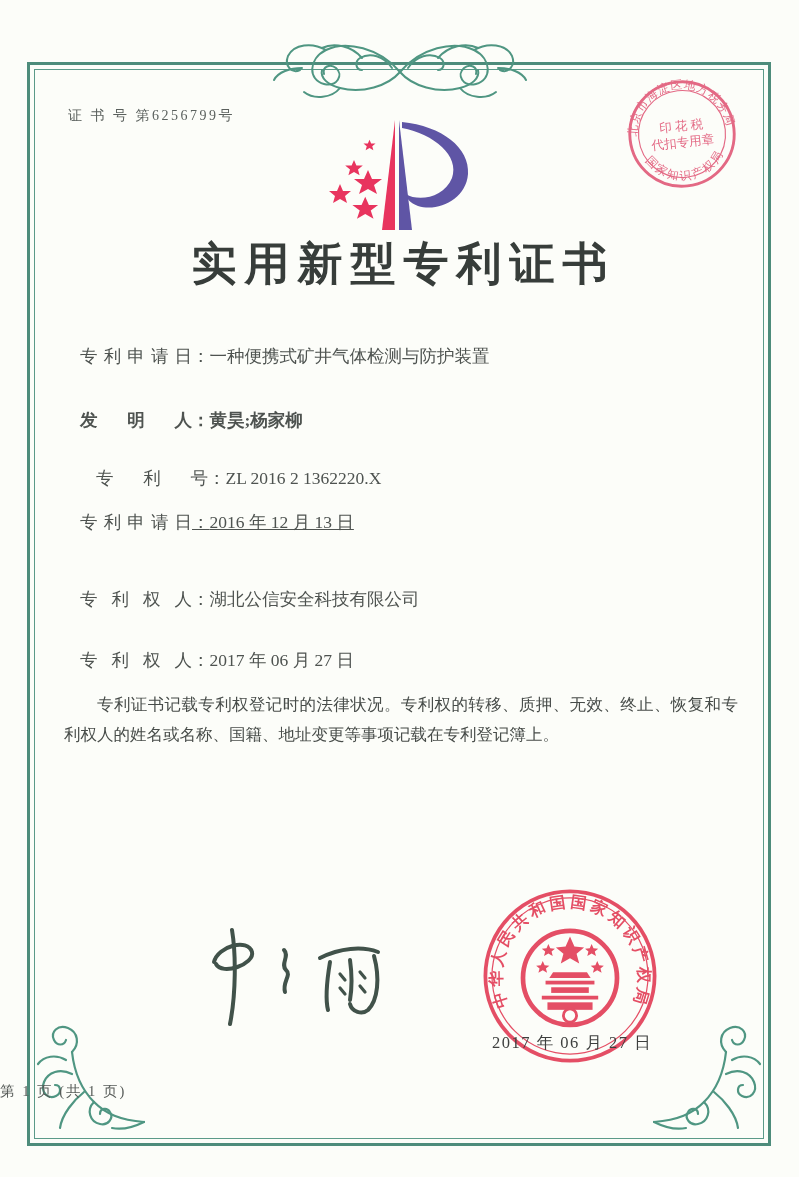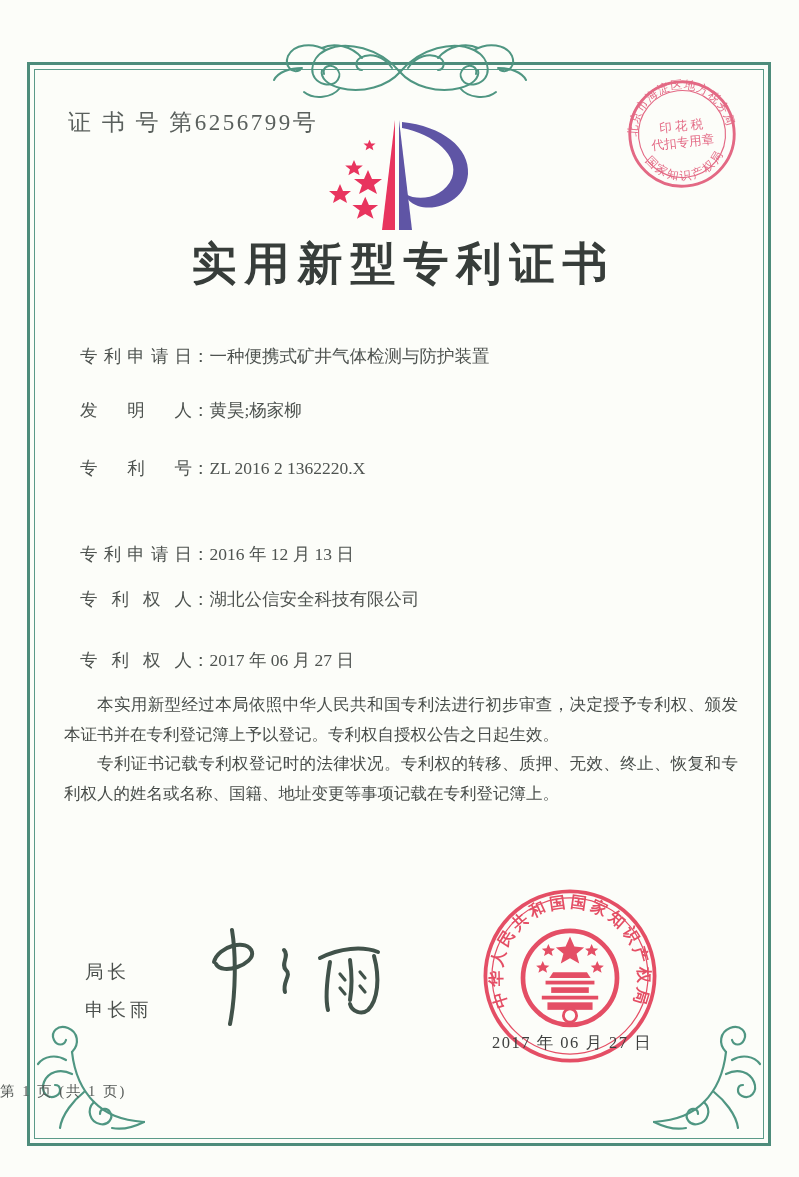--- a/index.html
+++ b/index.html
@@ -16,39 +16,39 @@
   .frame-outer{
     position:absolute;left:27px;top:62px;right:28px;bottom:31px;
     border:3px solid #4d8c7b;
   }
   .frame-inner{
     position:absolute;left:4px;top:4px;right:4px;bottom:4px;
     border:1px solid #5b9a89;
   }
   .cert-number{
     position:absolute;left:68px;top:107px;
-    font-size:23px;letter-spacing:2.5px;color:#5a605d;
+    font-size:14px;letter-spacing:2.5px;color:#5a605d;
   }
   .logo{position:absolute;left:322px;top:112px;}
   .title{
     position:absolute;left:0;top:234px;width:799px;
     text-align:center;
     font-size:45px;font-weight:600;color:#373d3a;
     letter-spacing:8px;text-indent:8px;
   }
   .fields{position:absolute;left:80px;top:344px;width:660px;}
   .field-row{position:absolute;left:0;font-size:17.5px;color:#4e5350;white-space:nowrap;}
   .field-row .lbl{
     display:inline-block;width:112px;vertical-align:bottom;
     text-align:justify;text-align-last:justify;
   }
   .row-0{top:0px;}
-  .row-1{top:54px;}
-  .row-2{top:112px;}
-  .row-3{top:198px;}
+  .row-1{top:64px;font-weight:bold;}
+  .row-2{top:122px;margin-left:16px;}
+  .row-3{top:166px;text-decoration:underline;}
   .row-4{top:243px;}
   .row-5{top:304px;}
   .paragraphs{
     position:absolute;left:64px;top:690px;width:674px;
     font-size:16.5px;line-height:29.5px;color:#44484
 6;
     text-align:justify;
   }
   .paragraphs p{margin:0;text-indent:2em;}
   .signer{
@@ -139,28 +139,23 @@
   <div class="fields">
     <div class="field-row row-0"><span class="lbl">专利申请日</span><span>：</span><span>一种便携式矿井气体检测与防护装置</span></div>
     <div class="field-row row-1"><span class="lbl">发明人</span><span>：</span><span>黄昊;杨家柳</span></div>
     <div class="field-row row-2"><span class="lbl">专利号</span><span>：</span><span>ZL 2016 2 1362220.X</span></div>
     <div class="field-row row-3"><span class="lbl">专利申请日</span><span>：</span><span>2016 年 12 月 13 日</span></div>
     <div class="field-row row-4"><span class="lbl">专利权人</span><span>：</span><span>湖北公信安全科技有限公司</span></div>
     <div class="field-row row-5"><span class="lbl">专利权人</span><span>：</span><span>2017 年 06 月 27 日</span></div>
   </div>
 
   <div class="paragraphs">
-    <p>本实用新型经过本局依照中华人民共和国专利法进行初步审查，决定授予专利权、颁发本证书并在专利登记簿上予以登记。专利权自授权公告之日起生效。</p>
     <p>专利证书记载专利权登记时的法律状况。专利权的转移、质押、无效、终止、恢复和专利权人的姓名或名称、国籍、地址变更等事项记载在专利登记簿上。</p>
   </div>
 
-  <div class="signer">
-    <div>局长</div>
-    <div>申长雨</div>
-  </div>
 
   <svg class="signature" width="210" height="115" viewBox="0 0 210 115">
     <g stroke="#41524a" fill="none" stroke-width="4" stroke-linecap="round" stroke-linejoin="round">
       <path d="M22,42 C26,26 56,18 60,32 C63,44 30,56 24,44"></path>
       <path d="M40,10 C44,34 44,74 38,104"></path>
       <path d="M92,30 C98,36 88,44 94,50 C100,55 90,62 93,72"></path>
       <path d="M128,38 C148,28 170,26 186,32"></path>
       <path d="M138,42 C135,60 133,78 136,90"></path>
       <path d="M182,36 C188,58 186,80 176,90 C170,95 160,92 158,84"></path>
       <path d="M158,40 C160,54 160,68 158,80"></path>

